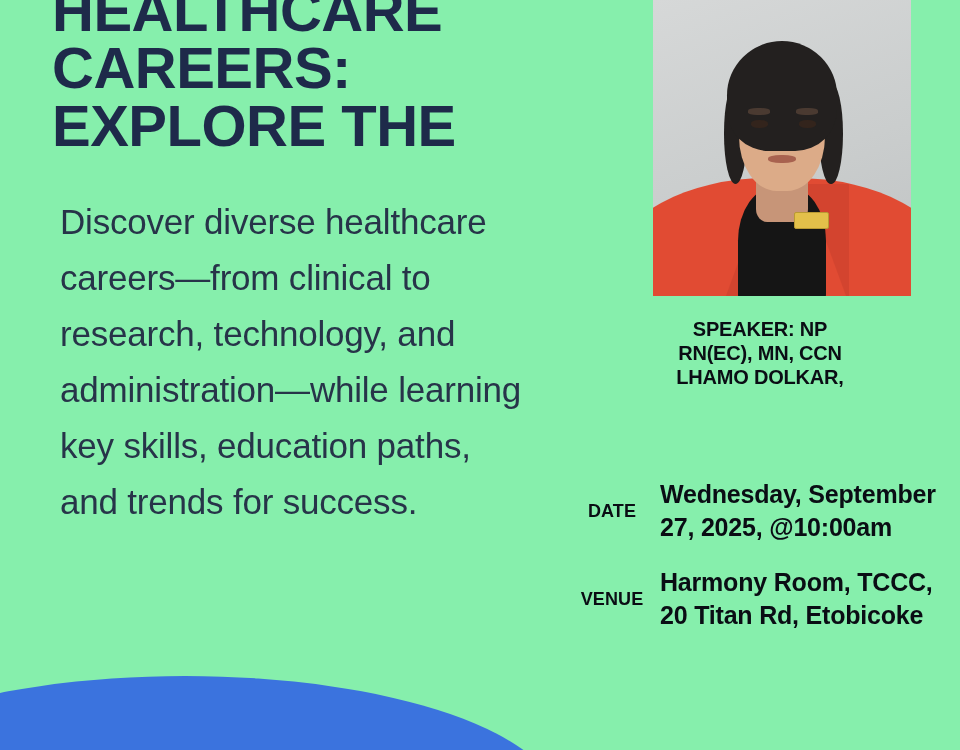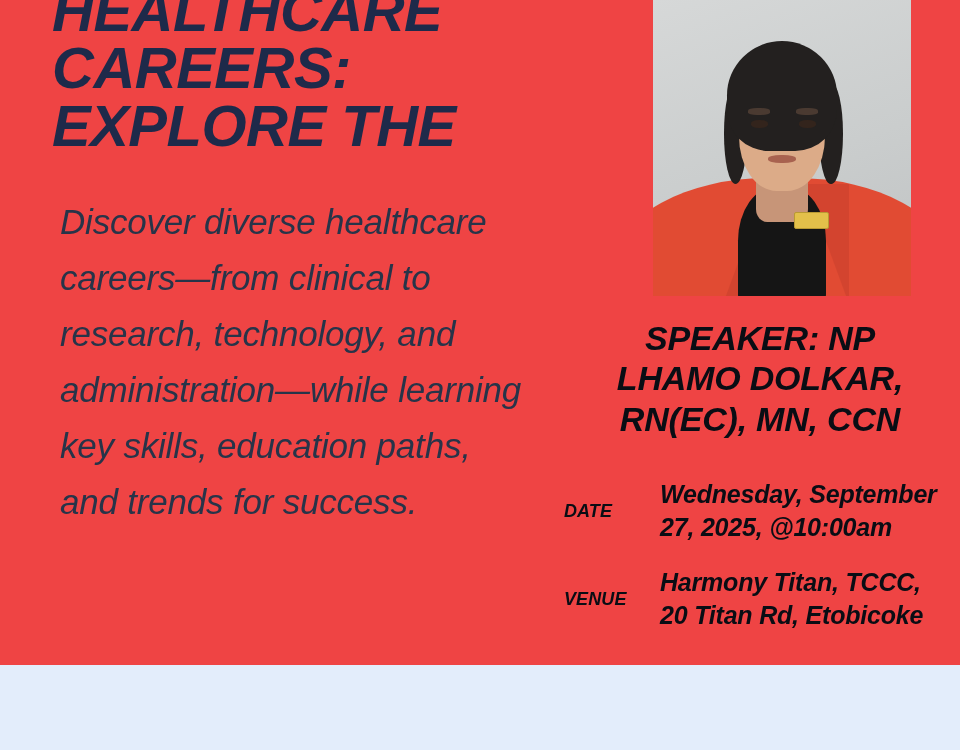--- a/index.html
+++ b/index.html
@@ -10,24 +10,23 @@
     width: 960px;
     height: 750px;
     overflow: hidden;
     font-family: "Liberation Sans", sans-serif;
     background: #e3edfb;
   }
 
   .poster {
     position: relative;
     width: 960px;
-    height: 665px;
-    background: #ef4444;
+    height: 750px;
+    background: #86efac;
     overflow: hidden;
-    font-style: italic;
   }
 
   
   .blue-blob {
     position: absolute;
     left: -190px;
     top: 676px;
     width: 750px;
     height: 260px;
     background: #3b73de;
@@ -207,21 +206,21 @@
     border-radius: 2px;
   }
 
   .speaker-name {
     position: absolute;
     left: 0;
     top: 318px;
     width: 400px;
     margin: 0;
     text-align: center;
-    font-size: 34px;
+    font-size: 20px;
     line-height: 1.19;
     font-weight: 700;
     color: #0a0d14;
     letter-spacing: -0.2px;
     text-transform: uppercase;
   }
   .speaker-name .sp-line { display: block; }
 
   .detail-list {
     position: absolute;
@@ -230,21 +229,21 @@
     width: 400px;
   }
   .detail-row {
     display: flex;
     align-items: center;
     margin-bottom: 22px;
   }
   .detail-label {
     width: 96px;
     flex: 0 0 96px;
-    text-align: left;
+    text-align: center;
     padding-left: 4px;
     font-size: 18px;
     font-weight: 700;
     color: #0a0d14;
     letter-spacing: 0.1px;
     text-transform: uppercase;
   }
   .detail-value {
     flex: 1;
     font-size: 25px;
@@ -289,38 +288,38 @@
         <div class="p-brow-r"></div>
         <div class="p-eye-l"></div>
         <div class="p-eye-r"></div>
         <div class="p-mouth"></div>
         <div class="p-badge"></div>
       </div>
     </div>
 
     <h2 class="speaker-name">
       <span class="sp-line">SPEAKER: NP</span>
+      <span class="sp-line">RN(EC), MN, CCN</span>
       <span class="sp-line">LHAMO DOLKAR,</span>
-      <span class="sp-line">RN(EC), MN, CCN</span>
     </h2>
 
     <div class="detail-list">
 
       <div class="detail-row">
         <div class="detail-label">DATE</div>
         <div class="detail-value">
           <span class="dv-line">Wednesday, September</span>
           <span class="dv-line">27, 2025, @10:00am</span>
         </div>
       </div>
 
       <div class="detail-row">
         <div class="detail-label">VENUE</div>
         <div class="detail-value">
-          <span class="dv-line">Harmony Titan, TCCC,</span>
+          <span class="dv-line">Harmony Room, TCCC,</span>
           <span class="dv-line">20 Titan Rd, Etobicoke</span>
         </div>
       </div>
 
     </div>
   </div>
 
 </div>
 
 </body></html>

